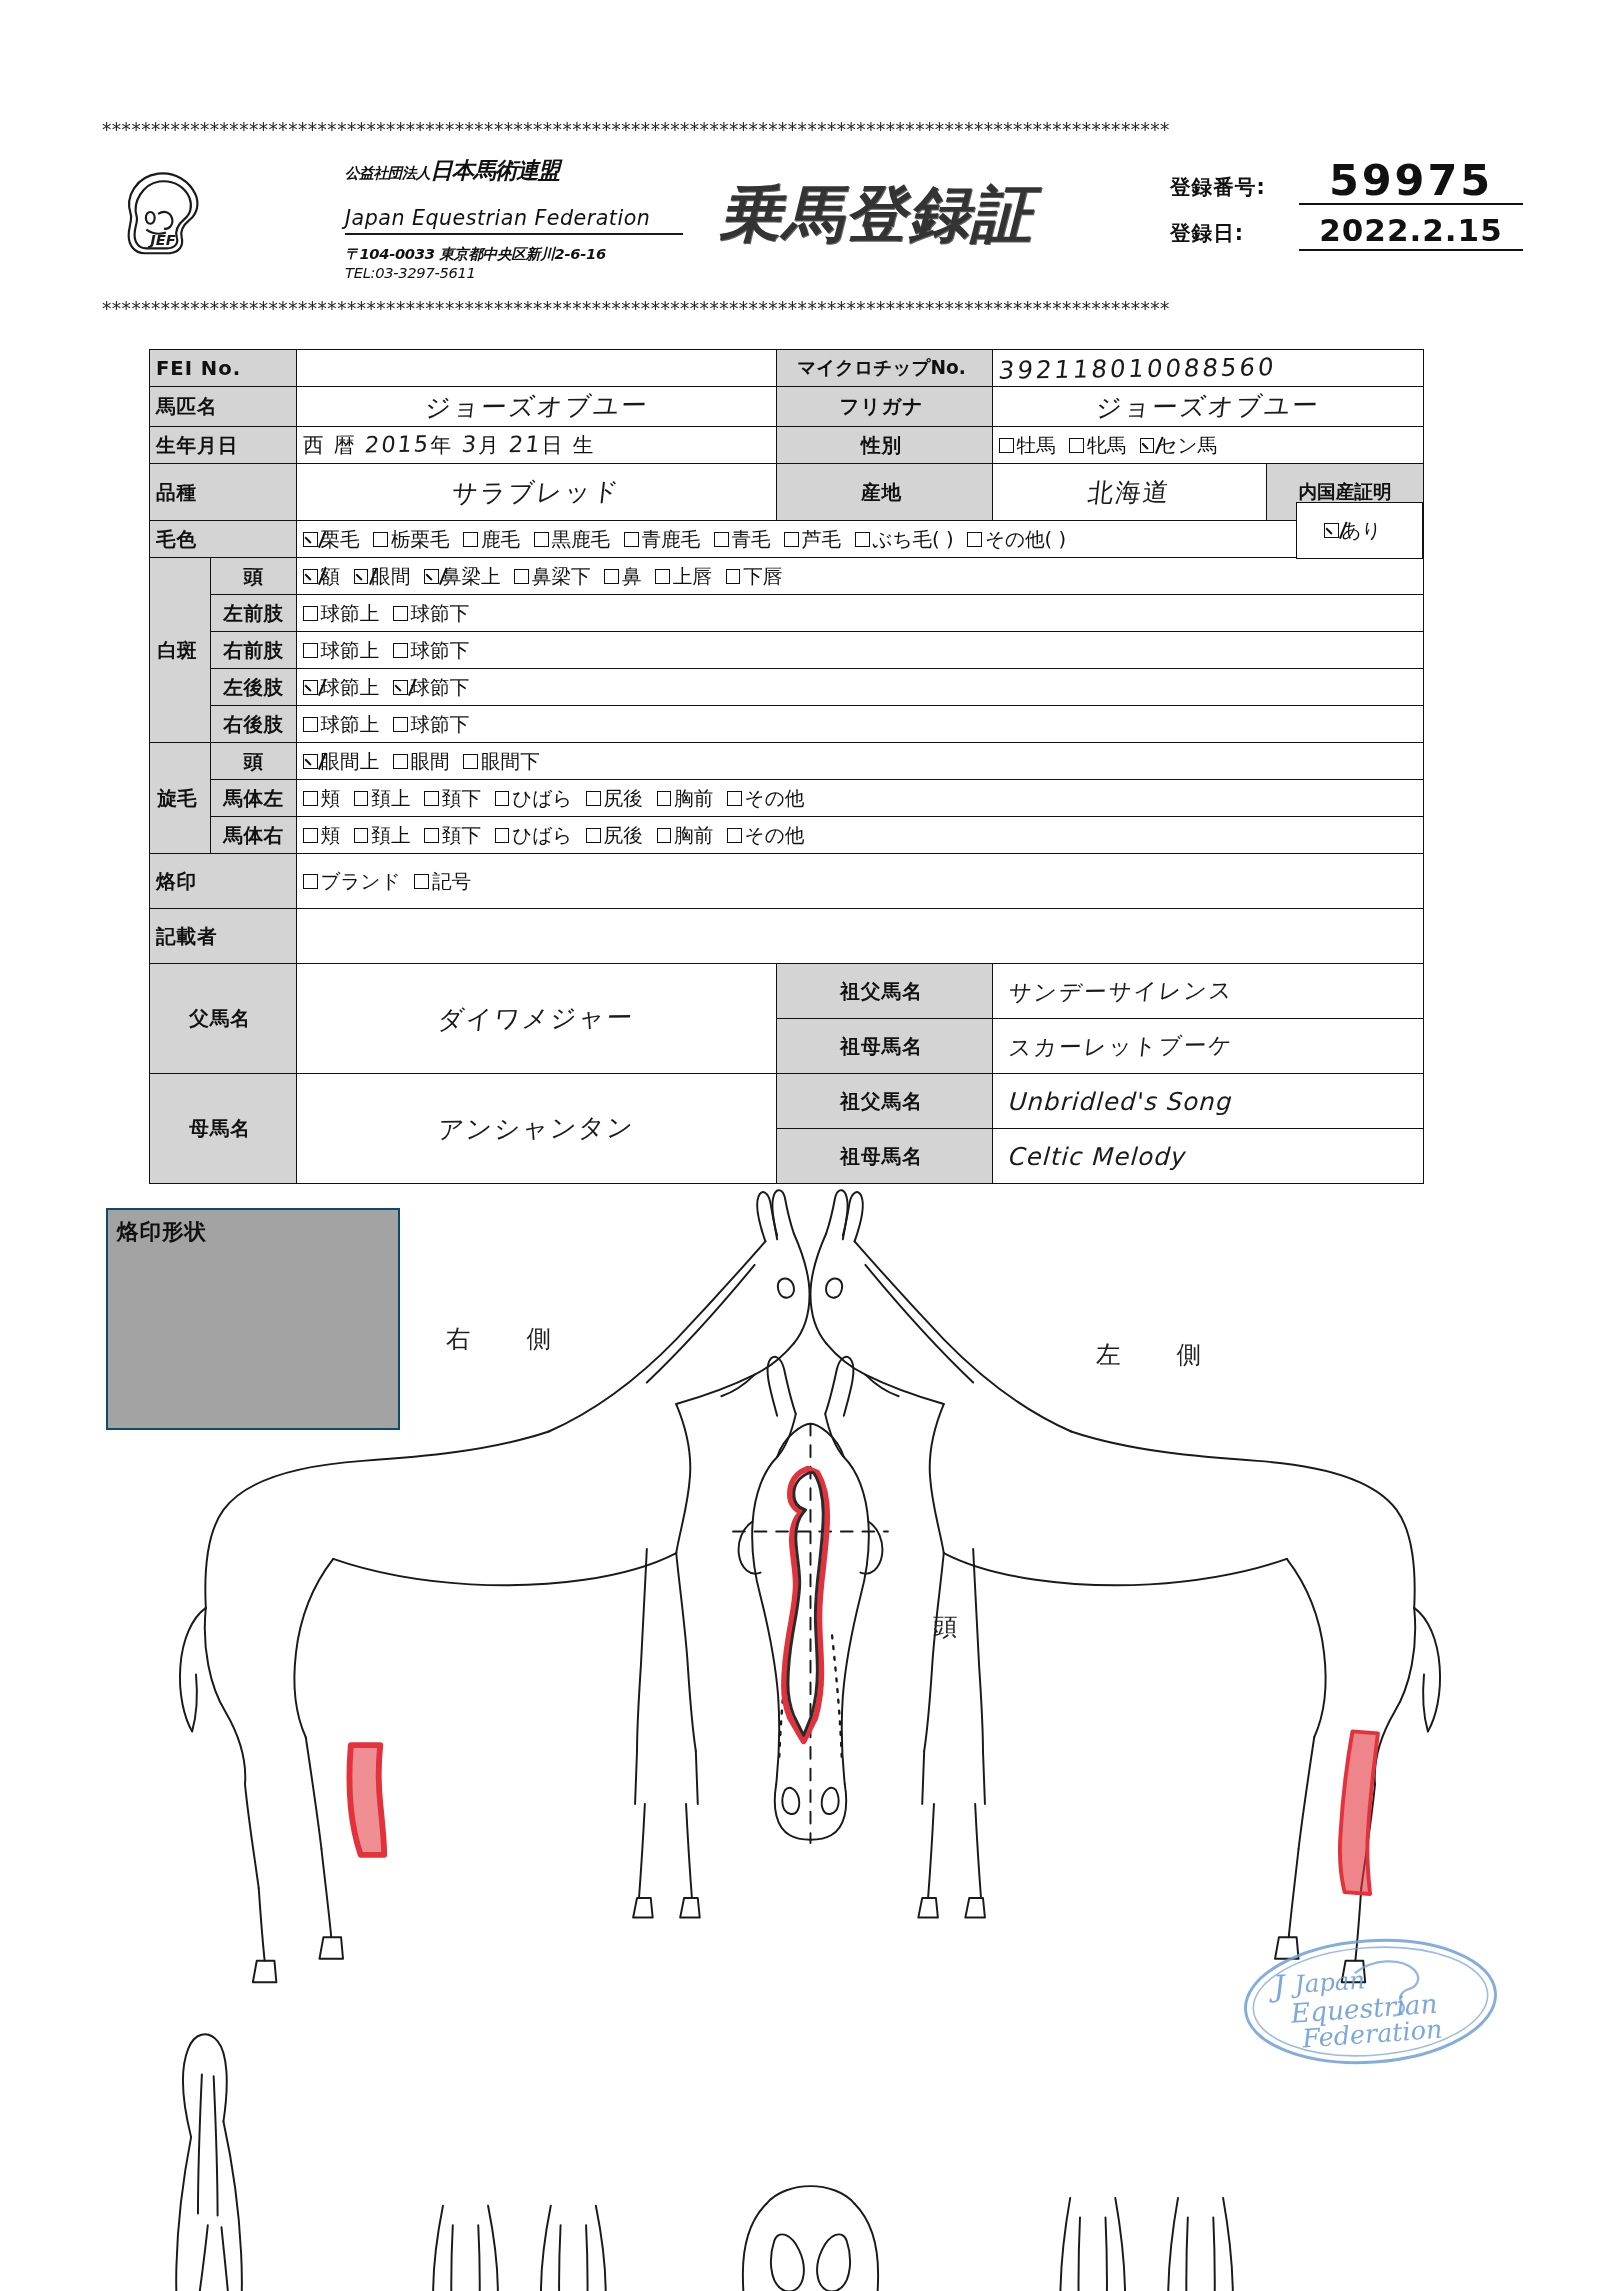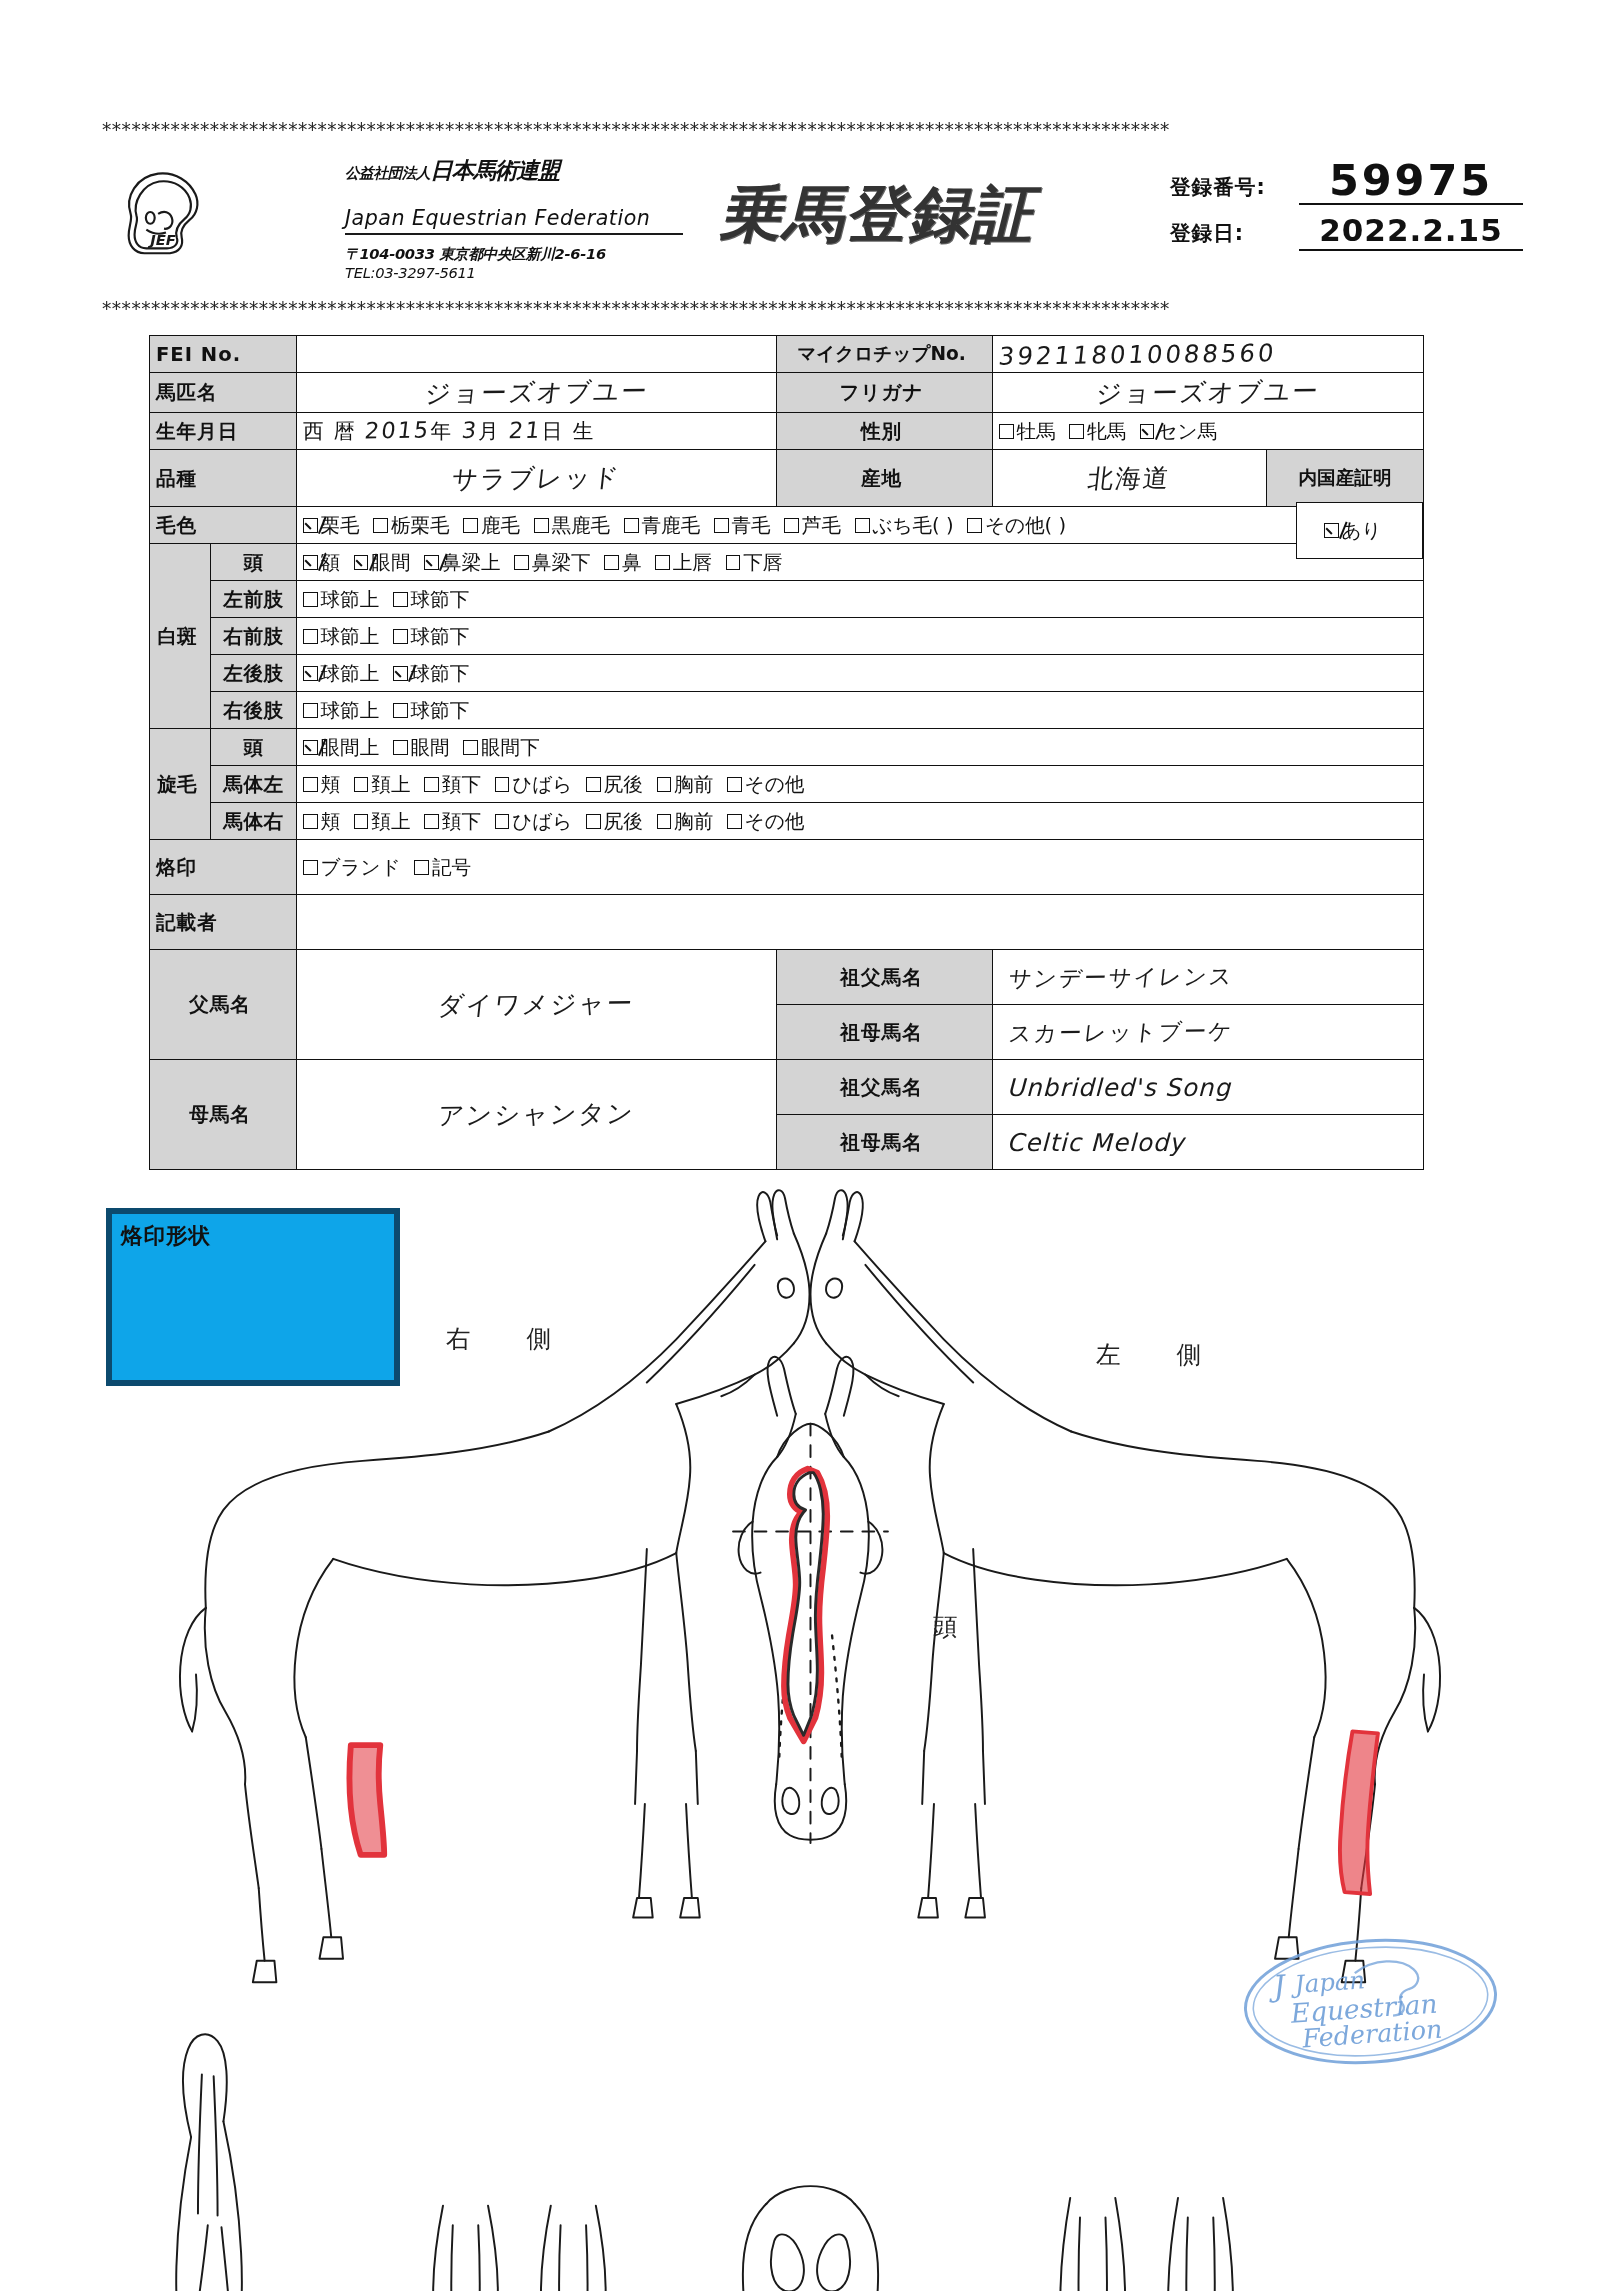--- a/index.html
+++ b/index.html
@@ -51,21 +51,21 @@
   .reg-block { position:absolute; left:1068px; top:11.8px; width:353px; }
   .reg-row { display:flex; align-items:flex-end; margin-bottom:7.8px; }
   .reg-label { font-size:20.6px; font-weight:bold; white-space:nowrap; padding-bottom:3.9px; width:129px; letter-spacing:1px;}
   .reg-value-box { flex:1; border-bottom:2.9px solid #111; text-align:center; padding-bottom:1px; }
   .reg-num { font-size:43px; font-weight:bold; letter-spacing:2.9px; line-height:1; font-family:"DejaVu Sans", sans-serif;}
   .reg-date { font-size:31px; font-weight:bold; letter-spacing:1px; line-height:1.15;
               font-family:"DejaVu Sans", sans-serif; }
 
   
   table.maintable {
-    position:absolute; left:149px; top:335px; width:1274px;
+    position:absolute; left:149px; top:349px; width:1274px;
     border-collapse:collapse;
     table-layout:fixed;
   }
   table.maintable td {
     border:1.6px solid #111;
     padding:2px 5.9px;
     font-size:19.6px;
     vertical-align:middle;
     height:37px;
   }
@@ -104,22 +104,22 @@
     width:7.8px; height:2.2px; background:#111;
     transform: rotate(45deg);
   }
 
   .dob-line { font-size:20.6px; letter-spacing:2px; }
   .dob-line .fixed { font-weight:normal; }
 
   
   .brandbox {
     position:absolute; left:106px; top:1208px;
-    width:294px; height:178px;
-    border:6px solid #0c4a6e; background:#0ea5e9;
+    width:294px; height:222px;
+    border:2px solid #0c4a6e; background:#a3a3a3;
   }
   .brandbox .t { font-size:21.6px; font-weight:bold; padding:6.9px 0 0 8.8px; letter-spacing:1px;}
 
   
   .dlabel {
     position:absolute; font-size:24.5px; letter-spacing:15.7px;
     color:#222; white-space:nowrap;
   }
   .dlabel.nospace { letter-spacing:0; }
 

